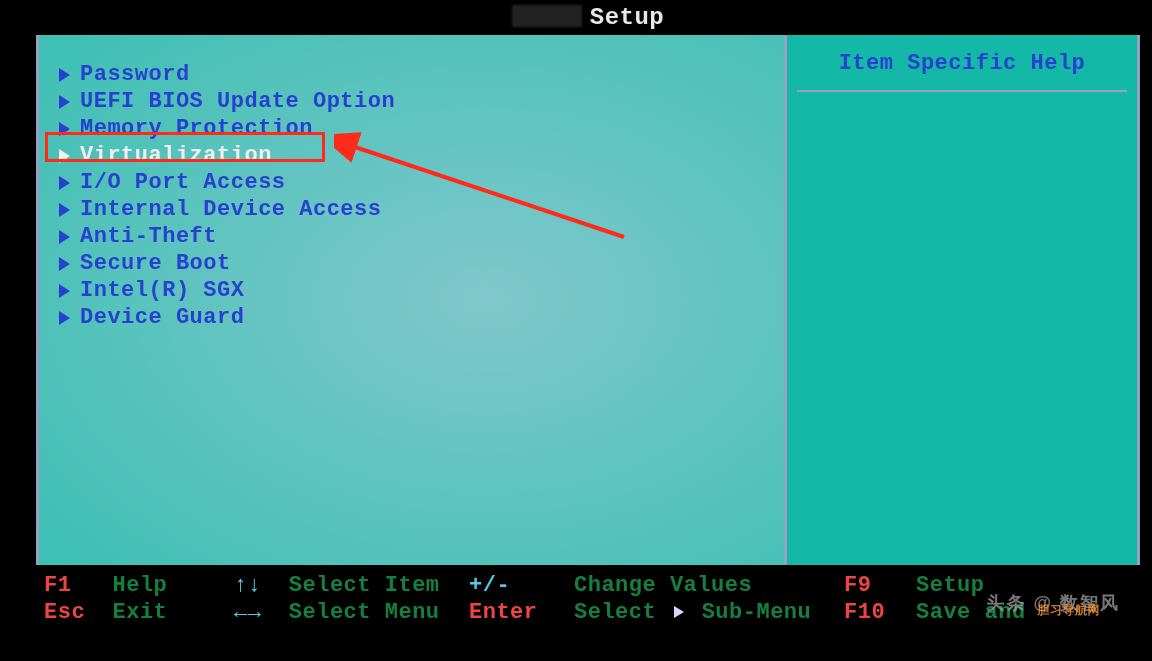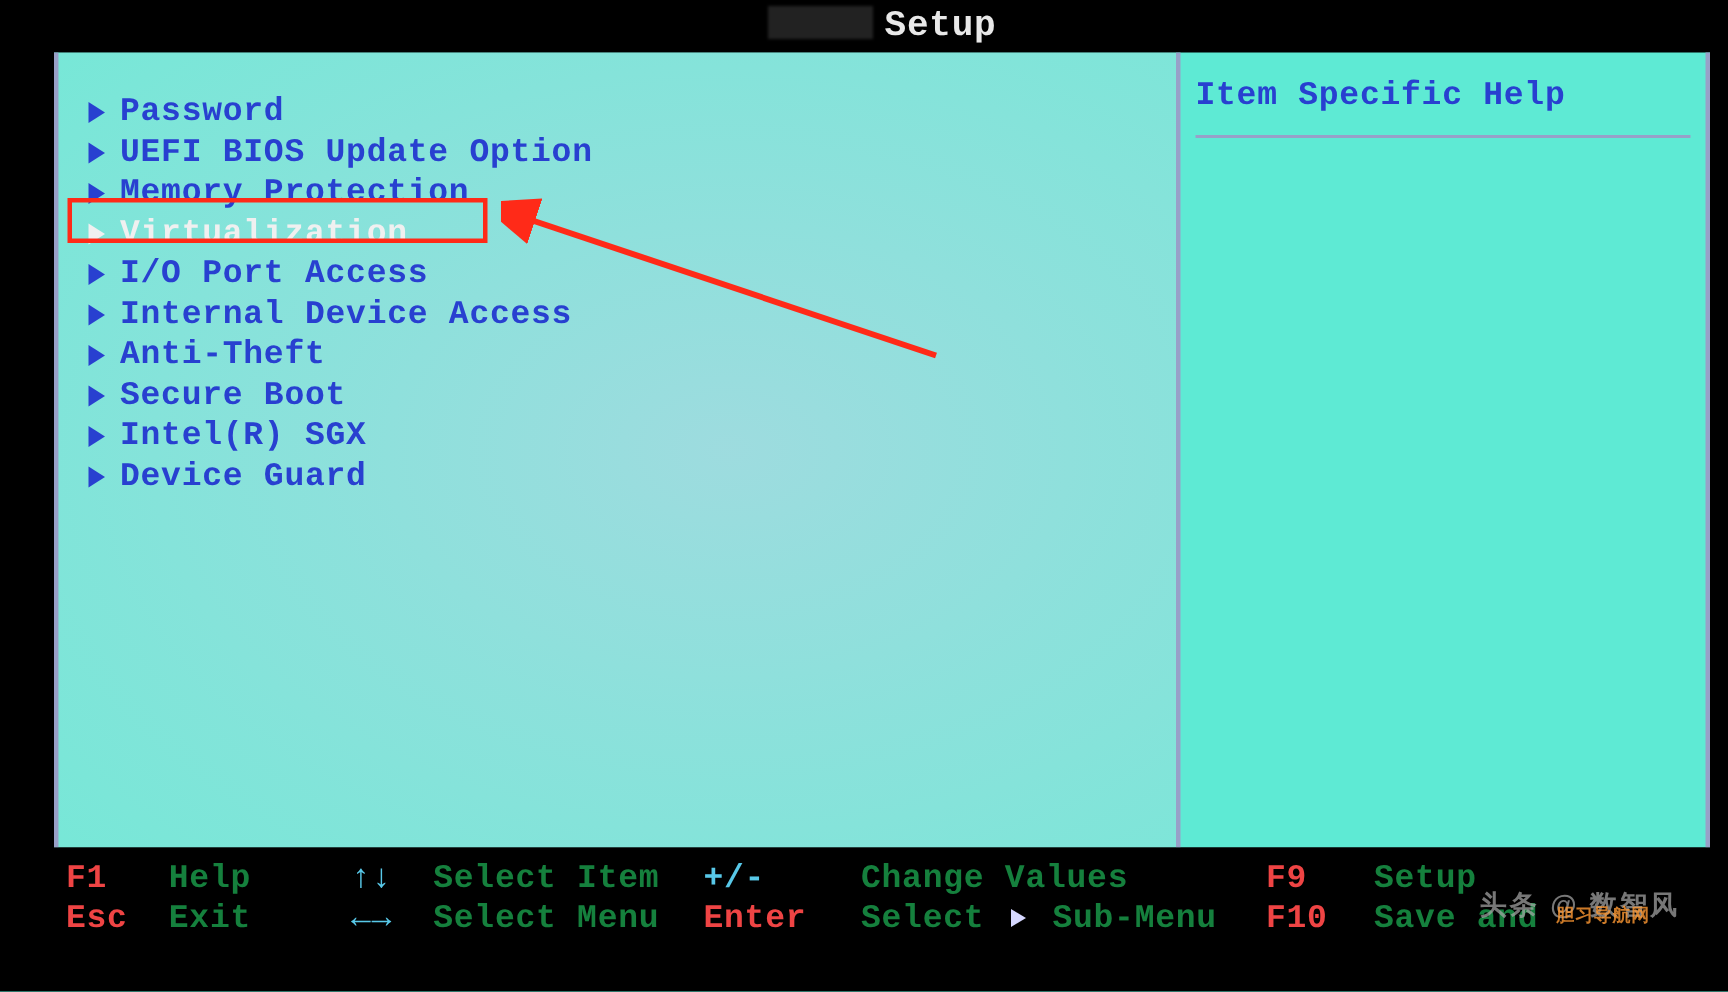--- a/index.html
+++ b/index.html
@@ -53,21 +53,21 @@
     position: relative;
   }
   .nav-item {
     color: #d6d8ff;
     cursor: pointer;
     padding: 2px 8px;
   }
   .main {
     display: flex;
     height: 530px;
-    background: #5eead4;
+    background: #14b8a6;
     border-left: 3px solid #98a0c8;
     border-right: 3px solid #98a0c8;
   }
   .left-panel {
     flex: 1;
     border-right: 3px solid #98a0c8;
     padding: 26px 20px;
     position: relative;
     background: radial-gradient(ellipse 600px 400px at 60% 50%, rgba(200,210,230,0.6), rgba(220,220,228,0.2));
   }
@@ -95,20 +95,21 @@
   }
   .menu-item.selected .arrow-icon {
     border-left-color: #f0f0f0;
   }
   .right-panel {
     width: 350px;
     padding: 16px 10px;
   }
   .help-title {
     color: #2840d0;
+    text-align: center;
     border-bottom: 2px solid #98a0c8;
     padding-bottom: 14px;
   }
   .footer {
     background: #000;
     color: #d6d8ff;
     padding: 8px 8px 0 8px;
     position: relative;
   }
   .footer-row {

